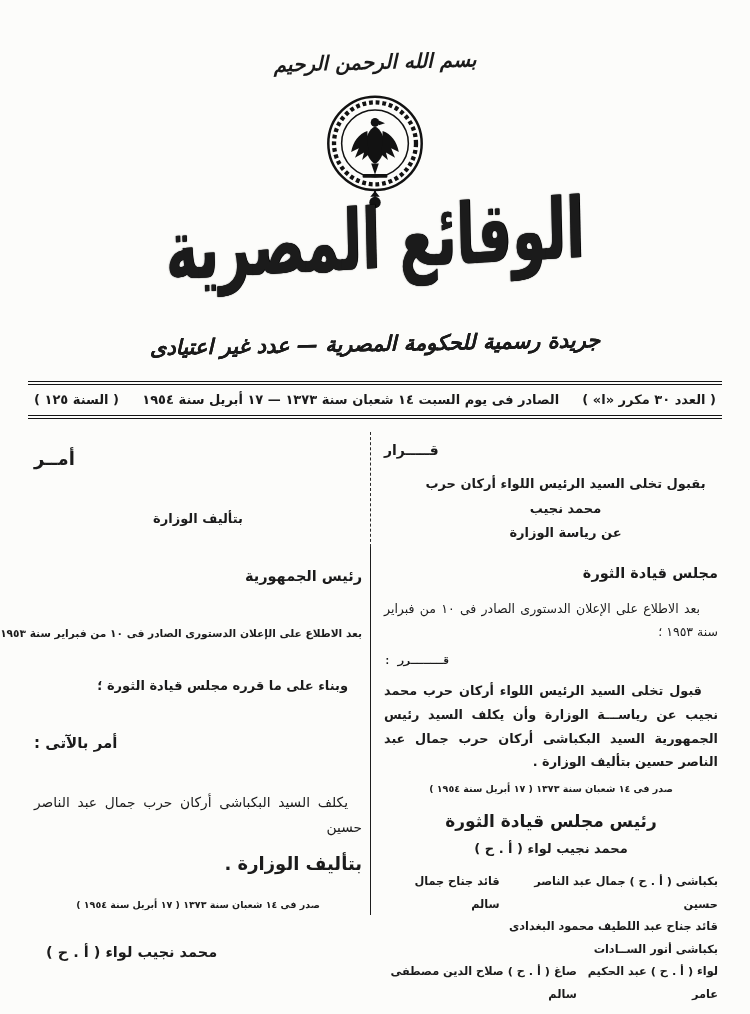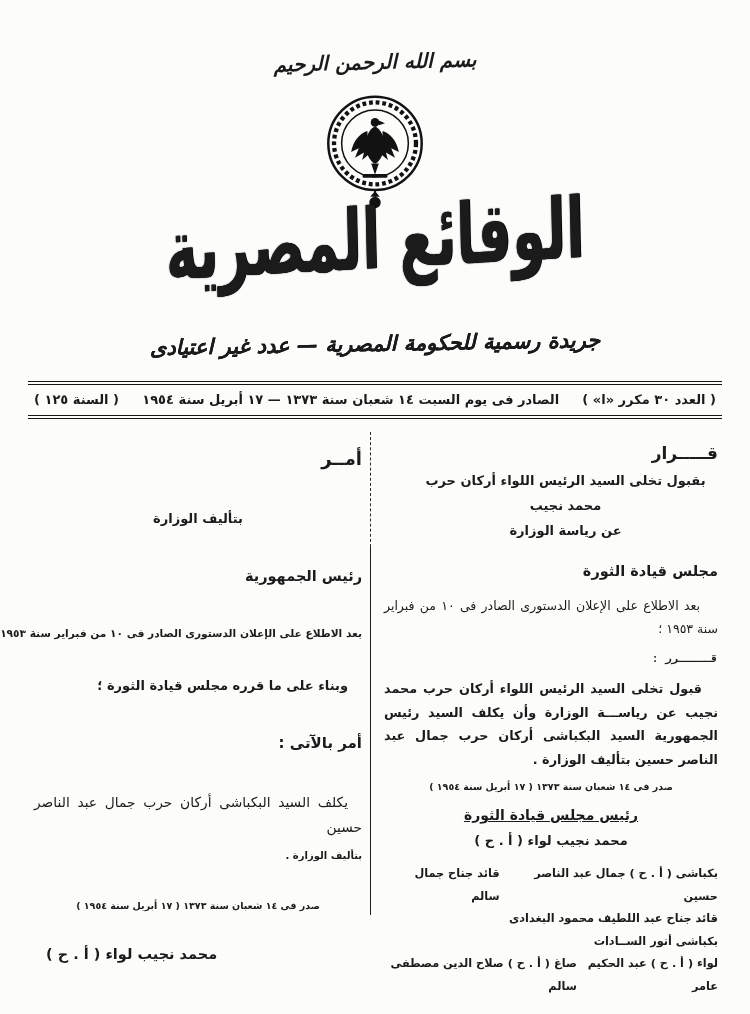--- a/index.html
+++ b/index.html
@@ -35,42 +35,42 @@
   }
   .masthead .date-mid { font-size:13px; }
   .divider { position:absolute; left:370px; top:432px; width:1px; }
   .divider .dash { height:115px; border-left:1.5px dashed #2a2a2a; }
   .divider .solid { height:368px; border-left:1.5px solid #1d1d1d; }
 
   .col { position:absolute; top:438px; line-height:1.85; }
   .col-decree { right:32px; width:334px; }
   .col-order  { left:34px;  width:328px; }
 
-  .h-center { text-align:right; font-weight:bold; }
-  .decree-heading { font-size:17px; margin-bottom:0; letter-spacing:1px; }
+  .h-center { text-align:left; font-weight:bold; }
+  .decree-heading { font-size:14px; margin-bottom:8px; letter-spacing:1px; }
   .decree-subject { font-size:13px; font-weight:bold; text-align:center; line-height:1.9; margin-bottom:14px;margin-left:29px; }
   .decree-authority { font-size:14.5px; font-weight:bold; text-align:right; margin-bottom:10px; }
   .decree-preamble { font-size:12.5px; text-indent:18px; text-align:justify; margin-bottom:8px; }
   .decree-decided { font-size:11px; margin-bottom:8px; letter-spacing:1px;font-family:Liberation Mono, monospace; }
   .decree-body { font-size:12.8px; font-weight:bold; text-indent:16px; text-align:justify; margin-bottom:6px; }
   .small-date { font-size:9.5px; font-weight:bold; text-align:center; margin-bottom:8px; }
-  .sig-title { font-size:14px; font-weight:bold; text-align:center;text-decoration:underline; }
+  .sig-title { font-size:17px; font-weight:bold; text-align:center; }
   .sig-name  { font-size:13px; font-weight:bold; text-align:center; margin-bottom:10px; }
   .members { font-size:11.3px; font-weight:bold; }
   .member-row { display:flex; justify-content:space-between; line-height:2.0; }
 
   .order-heading { font-size:18px; margin-top:4px; margin-bottom:32px; letter-spacing:2px; }
   .order-subject1 { font-size:13px; font-weight:bold; text-align:center; margin-bottom:8px; }
   .order-subject2 { font-size:13px; font-weight:bold; text-align:center; margin-bottom:32px; }
   .order-authority { font-size:14.5px; font-weight:bold; text-align:right; margin-bottom:34px; }
   .order-preamble1 { font-size:10.6px; font-weight:bold; white-space:nowrap; letter-spacing:-0.3px; margin-bottom:30px; }
   .order-preamble2 { font-size:13px; font-weight:bold; text-indent:14px; margin-bottom:32px; }
   .order-command { font-size:15px; margin-bottom:32px; }
   .order-body1 { font-size:13.8px; font-weight:normal; text-indent:14px; text-align:justify; margin-bottom:6px; }
-  .order-body2 { font-size:10px; font-weight:bold; margin-bottom:32px; }
+  .order-body2 { font-size:18px; font-weight:bold; margin-bottom:16px; }
   .order-date { font-size:9.5px; font-weight:bold; text-align:center; margin-bottom:26px; }
   .order-sig { font-size:14.5px; font-weight:bold; text-align:left; padding-left:12px; }
 </style>
 </head>
 <body>
 
 <div id="page">
 
   <div class="bismillah">بسم الله الرحمن الرحيم</div>
 

